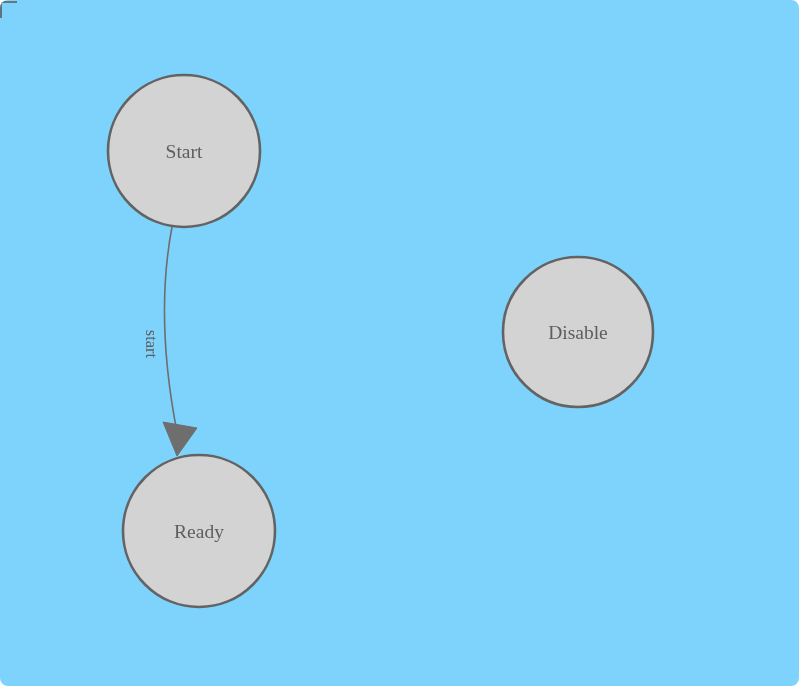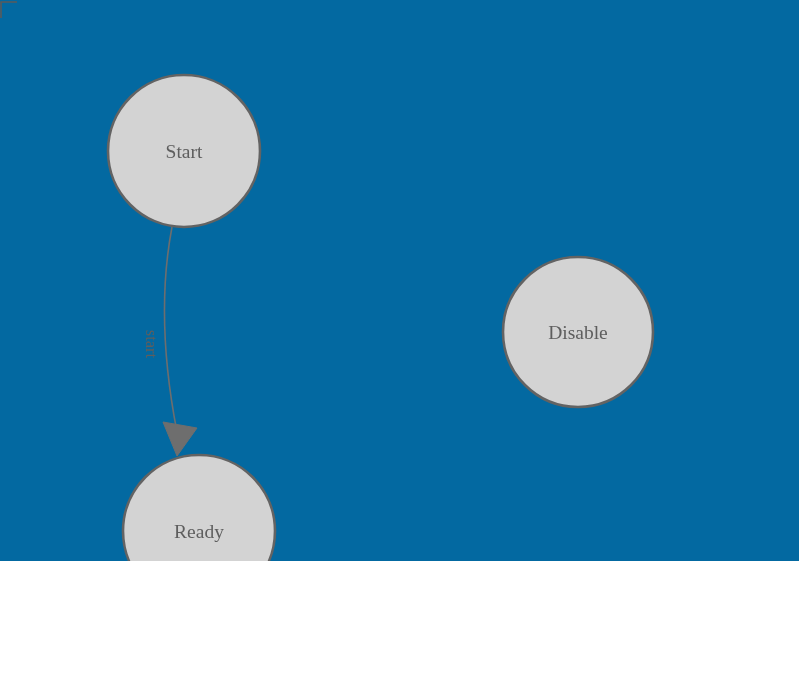--- a/index.html
+++ b/index.html
@@ -7,23 +7,24 @@
     margin: 0;
     padding: 0;
     background: #ffffff;
   }
   body {
     font-family: "Liberation Serif", "DejaVu Serif", serif;
   }
   #canvas {
     position: relative;
     width: 799px;
-    height: 561px;
-    background: #0369a1;
+    height: 686px;
+    background: #7dd3fc;
     overflow: hidden;
+    border-radius: 8px;
   }
   #graph-svg {
     position: absolute;
     left: 0;
     top: 0;
     width: 799px;
     height: 686px;
     display: block;
   }
   .node-circle {

